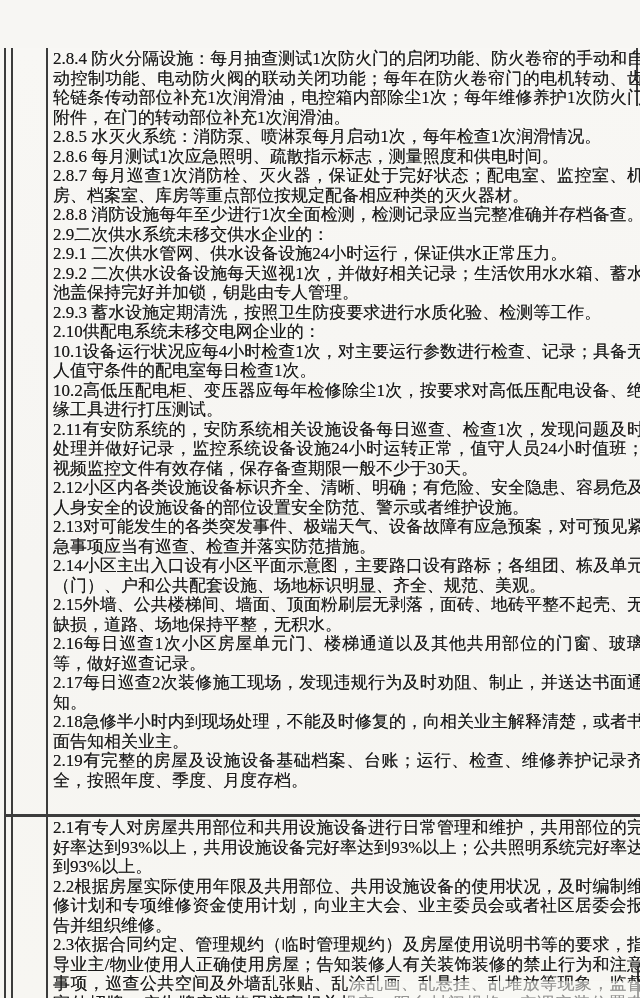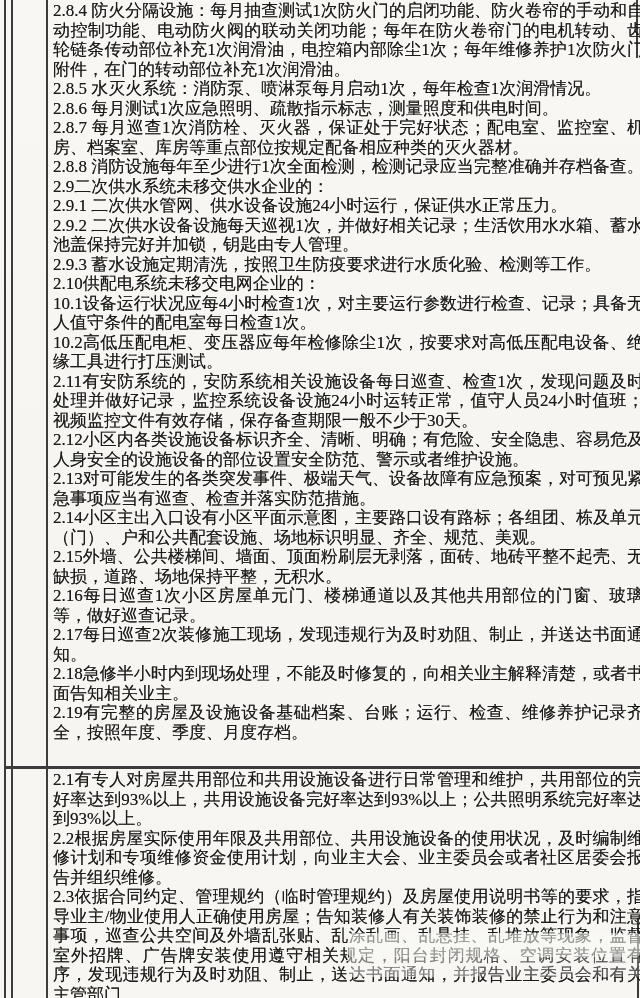--- a/index.html
+++ b/index.html
@@ -12,20 +12,21 @@
     overflow: hidden;
     position: relative;
     background: #f7f6f3;
     font-family: "Liberation Serif", "DejaVu Serif", serif;
   }
   
   .doc {
     position: absolute;
     inset: 0;
     background: linear-gradient(180deg, #f8f7f4 0%, #f6f5f2 55%, #f7f6f2 100%);
+    margin-top: 48px;
   }
   .vline {
     position: absolute;
     width: 2px;
     background: #3c3c3c;
   }
   .hline {
     position: absolute;
     height: 2px;
     background: #3c3c3c;

